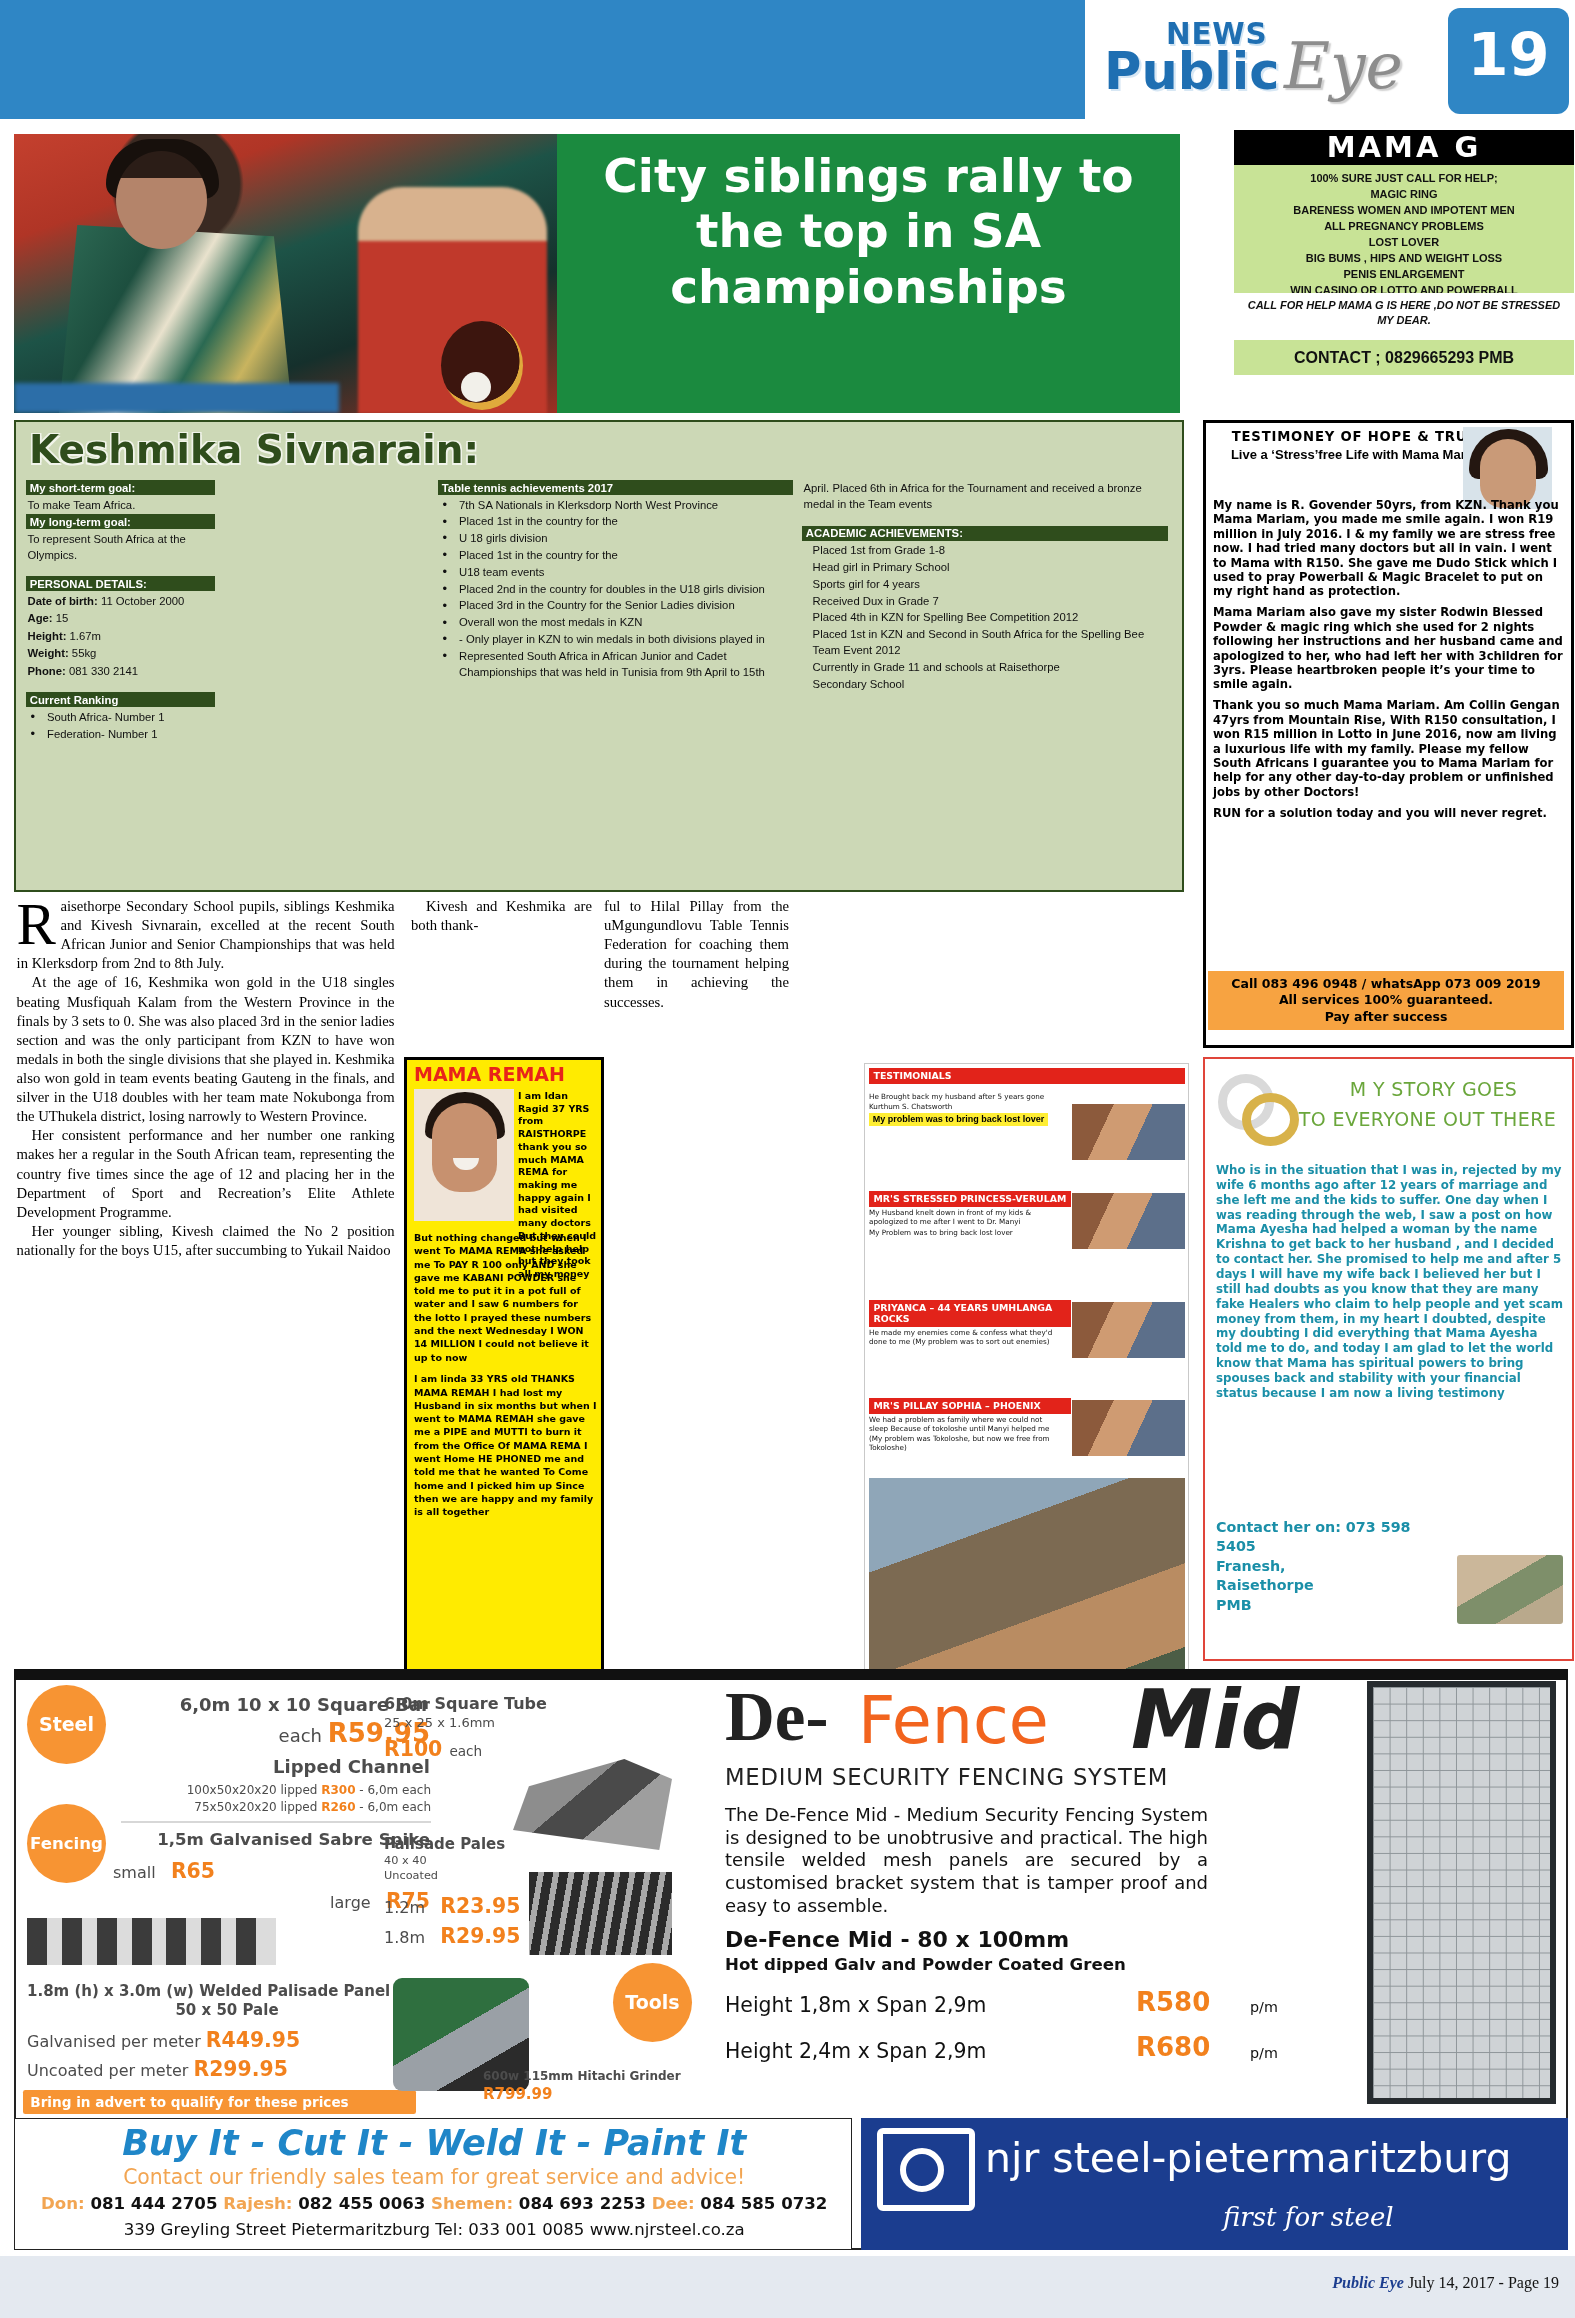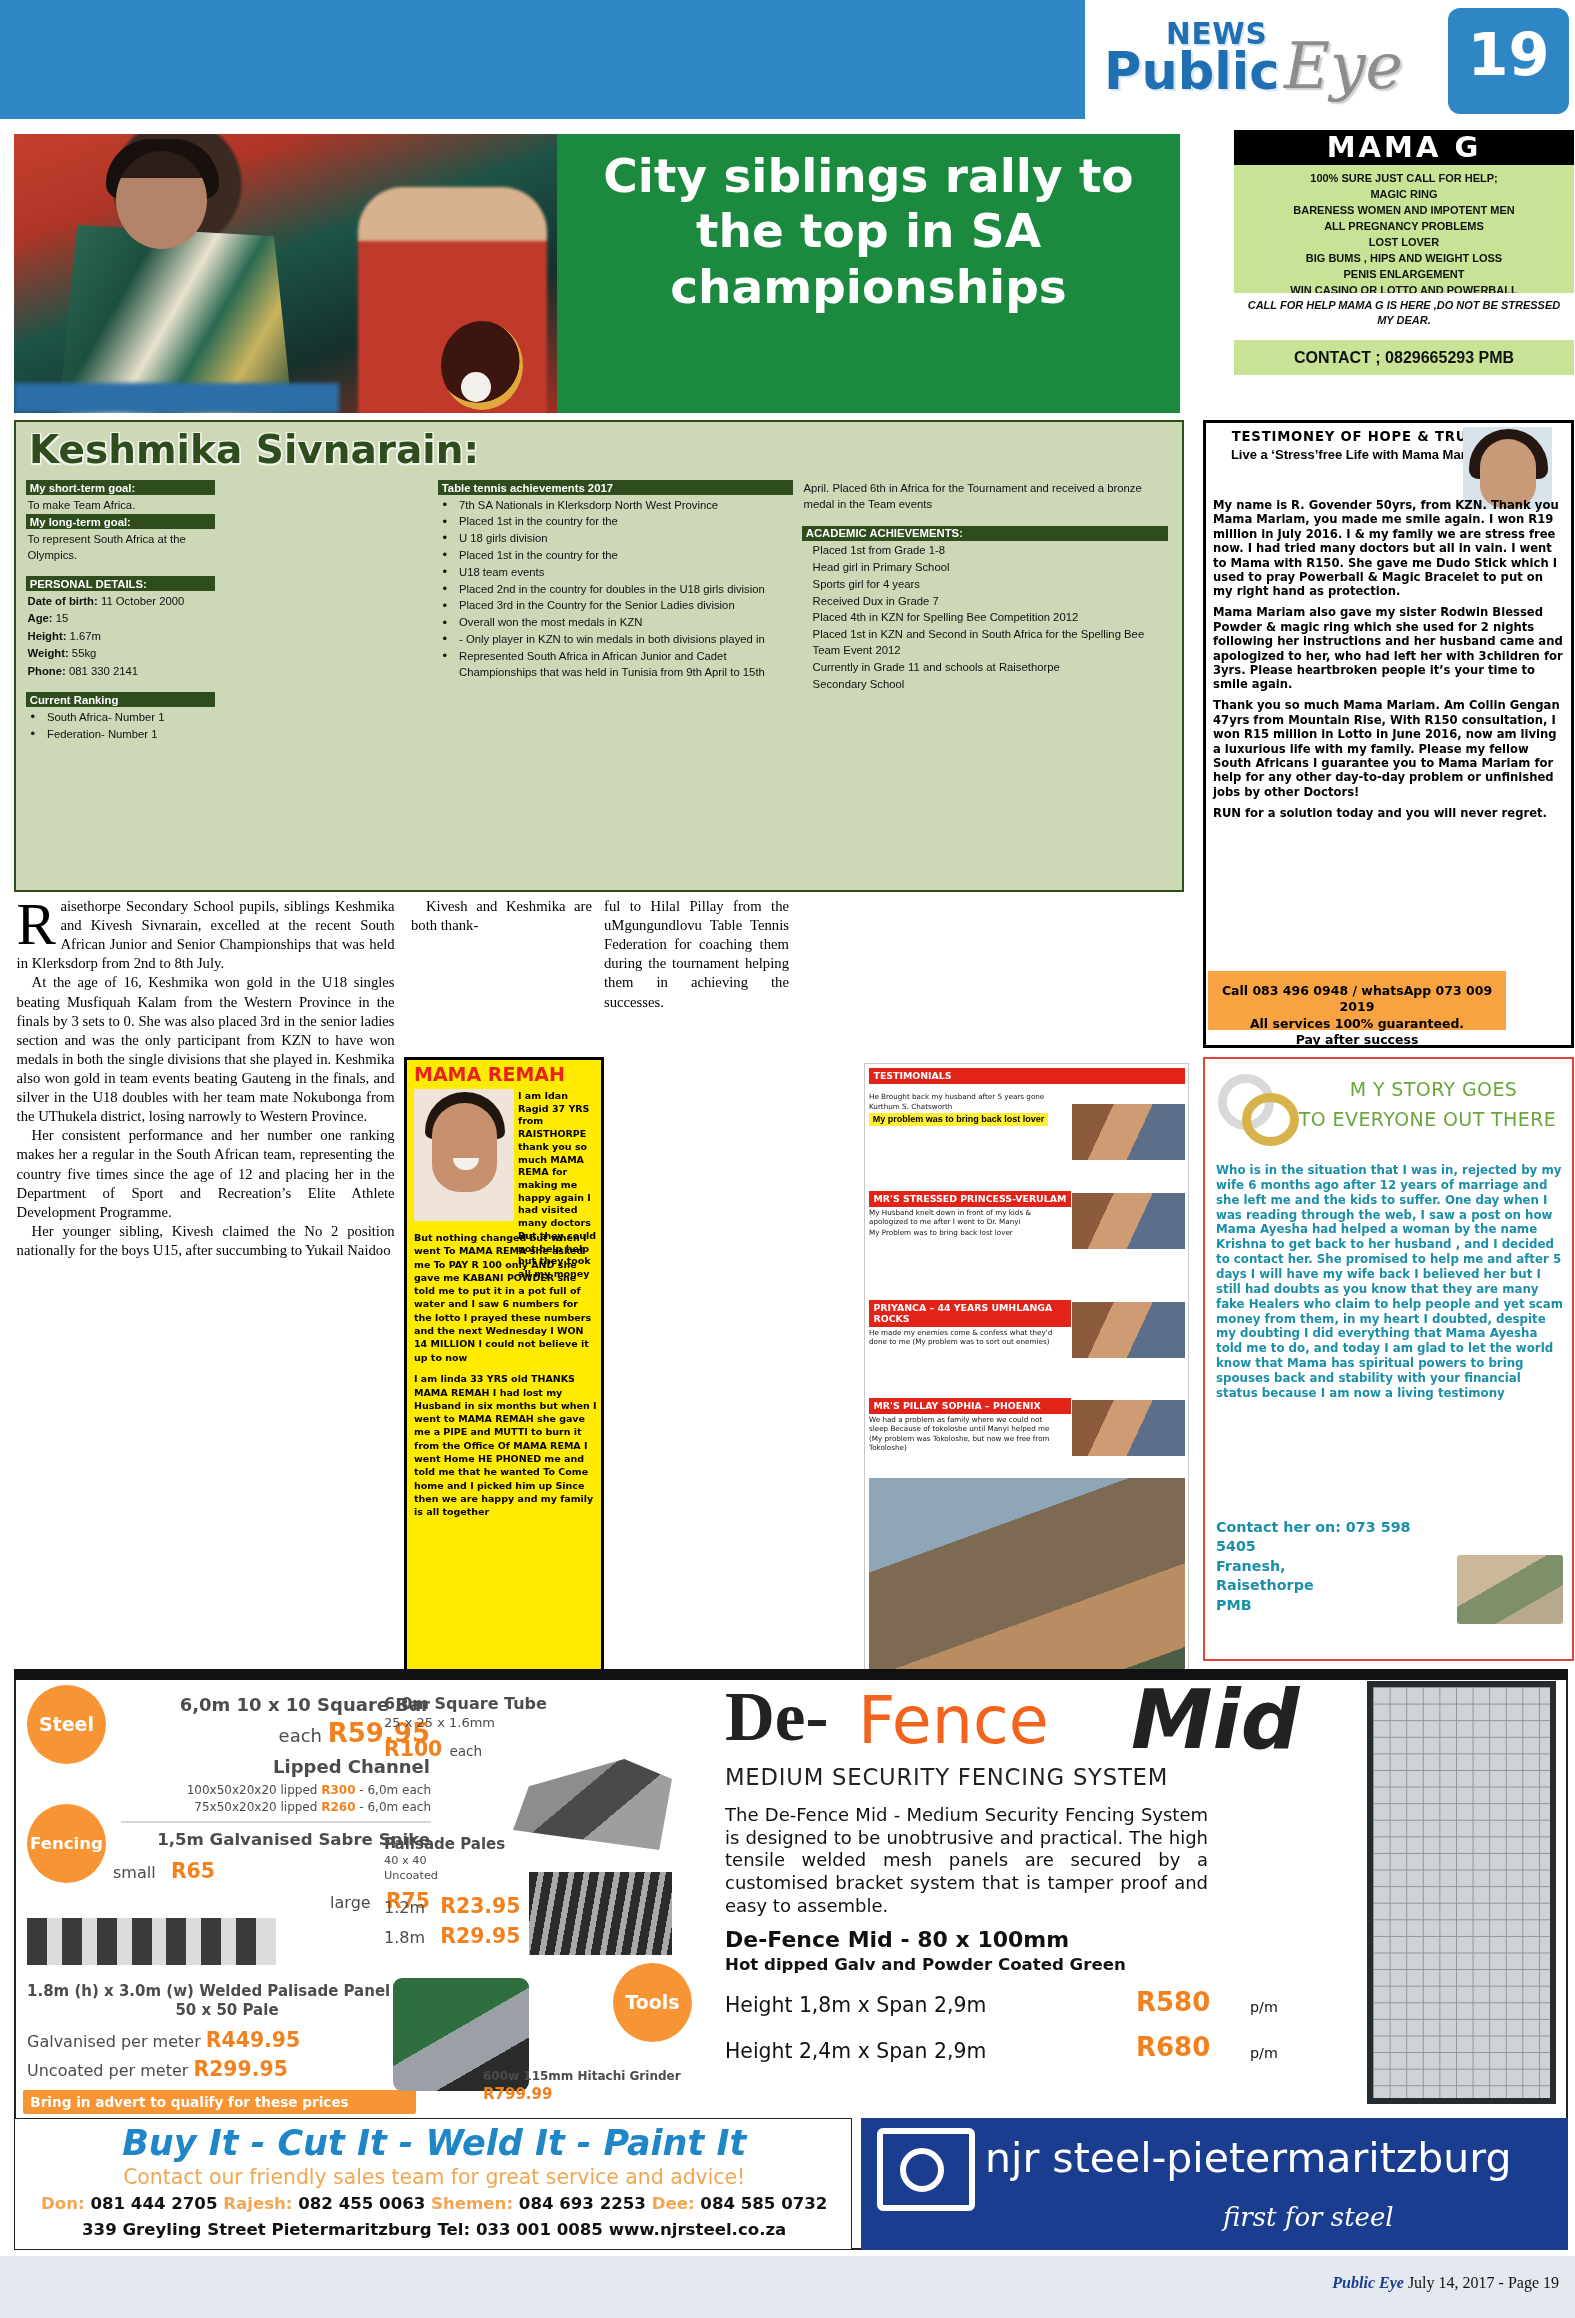--- a/index.html
+++ b/index.html
@@ -72,22 +72,22 @@
      color:#000;font-family:"DejaVu Sans",sans-serif;}
   #hope-t2{left:1220px;top:447px;width:279px;text-align:center;font-size:13px;font-weight:bold;color:#000;line-height:1.24;}
   #hope-photo{left:1463px;top:427px;width:89px;height:82px;overflow:hidden;
      background:linear-gradient(180deg,#d8e3ea 0 100%);}
   #hope-photo .f{position:absolute;left:16.6px;top:12px;width:56px;height:69px;border-radius:32px 32px 26px 26px;
      background:#c99a78;}
   #hope-photo .h{position:absolute;left:6px;top:1.5px;width:79px;height:50px;border-radius:39px 39px 9px 9px;background:#241711;}
   #hope-body{left:1213px;top:498px;width:353px;font-size:11.6px;font-weight:bold;color:#000;line-height:1.24;
      font-family:"DejaVu Sans",sans-serif;}
   #hope-body p{margin:0 0 6.8px 0;}
-  #hope-cta{left:1208px;top:971px;width:298px;height:59px;background:#f7a341;color:#000;font-size:12.5px;
-     font-weight:bold;text-align:center;line-height:1.3;padding-top:12px;box-sizing:border-box;
+  #hope-cta{left:1208px;top:971px;width:356px;height:59px;background:#f7a341;color:#000;font-size:12.5px;
+     font-weight:bold;text-align:center;line-height:1.3;padding-top:5px;box-sizing:border-box;
      font-family:"DejaVu Sans",sans-serif;}
   
   .artcol{position:absolute;top:897px;font-family:"Liberation Serif",serif;font-size:14.7px;line-height:1.3;
      color:#000;text-align:justify;}
   #art1{left:16.6px;width:378px;}
   #art2{left:411px;width:181px;}
   #art3{left:604px;width:185px;}
   #art1 p,#art2 p,#art3 p{margin:0;text-indent:15px;}
   #art1 p.first,#art2 p.first,#art3 p.first{text-indent:0;}
   #dropcap{float:left;font-size:59px;line-height:0.76;padding:4.5px 4.5px 0 0;font-family:"Liberation Serif",serif;}
@@ -200,21 +200,21 @@
      background-size:16.6px 16.6px;border:6.8px solid #262b2f;box-sizing:border-box;}
   
   #banner{left:13.6px;top:2118px;width:838px;height:132px;border:1.5px solid #222;box-sizing:border-box;background:#fff;}
   #ban1{left:22.7px;top:2123px;width:823px;text-align:center;font-size:35px;font-weight:bold;font-style:italic;
      color:#1f86c8;font-family:"DejaVu Sans",sans-serif;}
   #ban2{left:22.7px;top:2165px;width:823px;text-align:center;font-size:20.4px;color:#f2a552;
      font-family:"DejaVu Sans",sans-serif;}
   #ban3{left:22.7px;top:2194px;width:823px;text-align:center;font-size:16.6px;font-weight:bold;color:#111;
      font-family:"DejaVu Sans",sans-serif;}
   #ban3 .nm{color:#f2a552;font-weight:bold;}
-  #ban4{left:22.7px;top:2220px;width:823px;text-align:center;font-size:16.6px;font-weight:bold;color:#111;
+  #ban4{left:22.7px;top:2220px;width:823px;text-align:center;font-size:16.6px;font-weight:normal;color:#111;
      font-family:"DejaVu Sans",sans-serif;}
   #njrlogo{left:861px;top:2118px;width:707px;height:132px;background:#1b3d8f;border:1.5px solid #1b3d8f;box-sizing:border-box;}
   #njr-mark{left:877px;top:2128px;width:98px;height:83px;border:6px solid #fff;border-radius:6px;box-sizing:border-box;}
   #njr-mark .inner{position:absolute;left:16.6px;top:13.6px;width:44px;height:44px;border:6px solid #fff;border-radius:50%;box-sizing:border-box;}
   #njr-text{left:985px;top:2134px;font-size:41px;color:#fff;font-family:"DejaVu Sans",sans-serif;}
   #njr-tag{left:1223px;top:2202px;font-size:26px;color:#fff;font-style:italic;font-family:"DejaVu Serif",serif;}
   #footer{left:0;top:2256px;width:1576px;height:63px;background:#e4e9f0;}
   #foot-text{left:1178px;top:2274px;width:381px;text-align:right;font-size:16px;color:#111;
      font-family:"Liberation Serif",serif;}
   #foot-text b{color:#1b3d8f;font-style:italic;}

